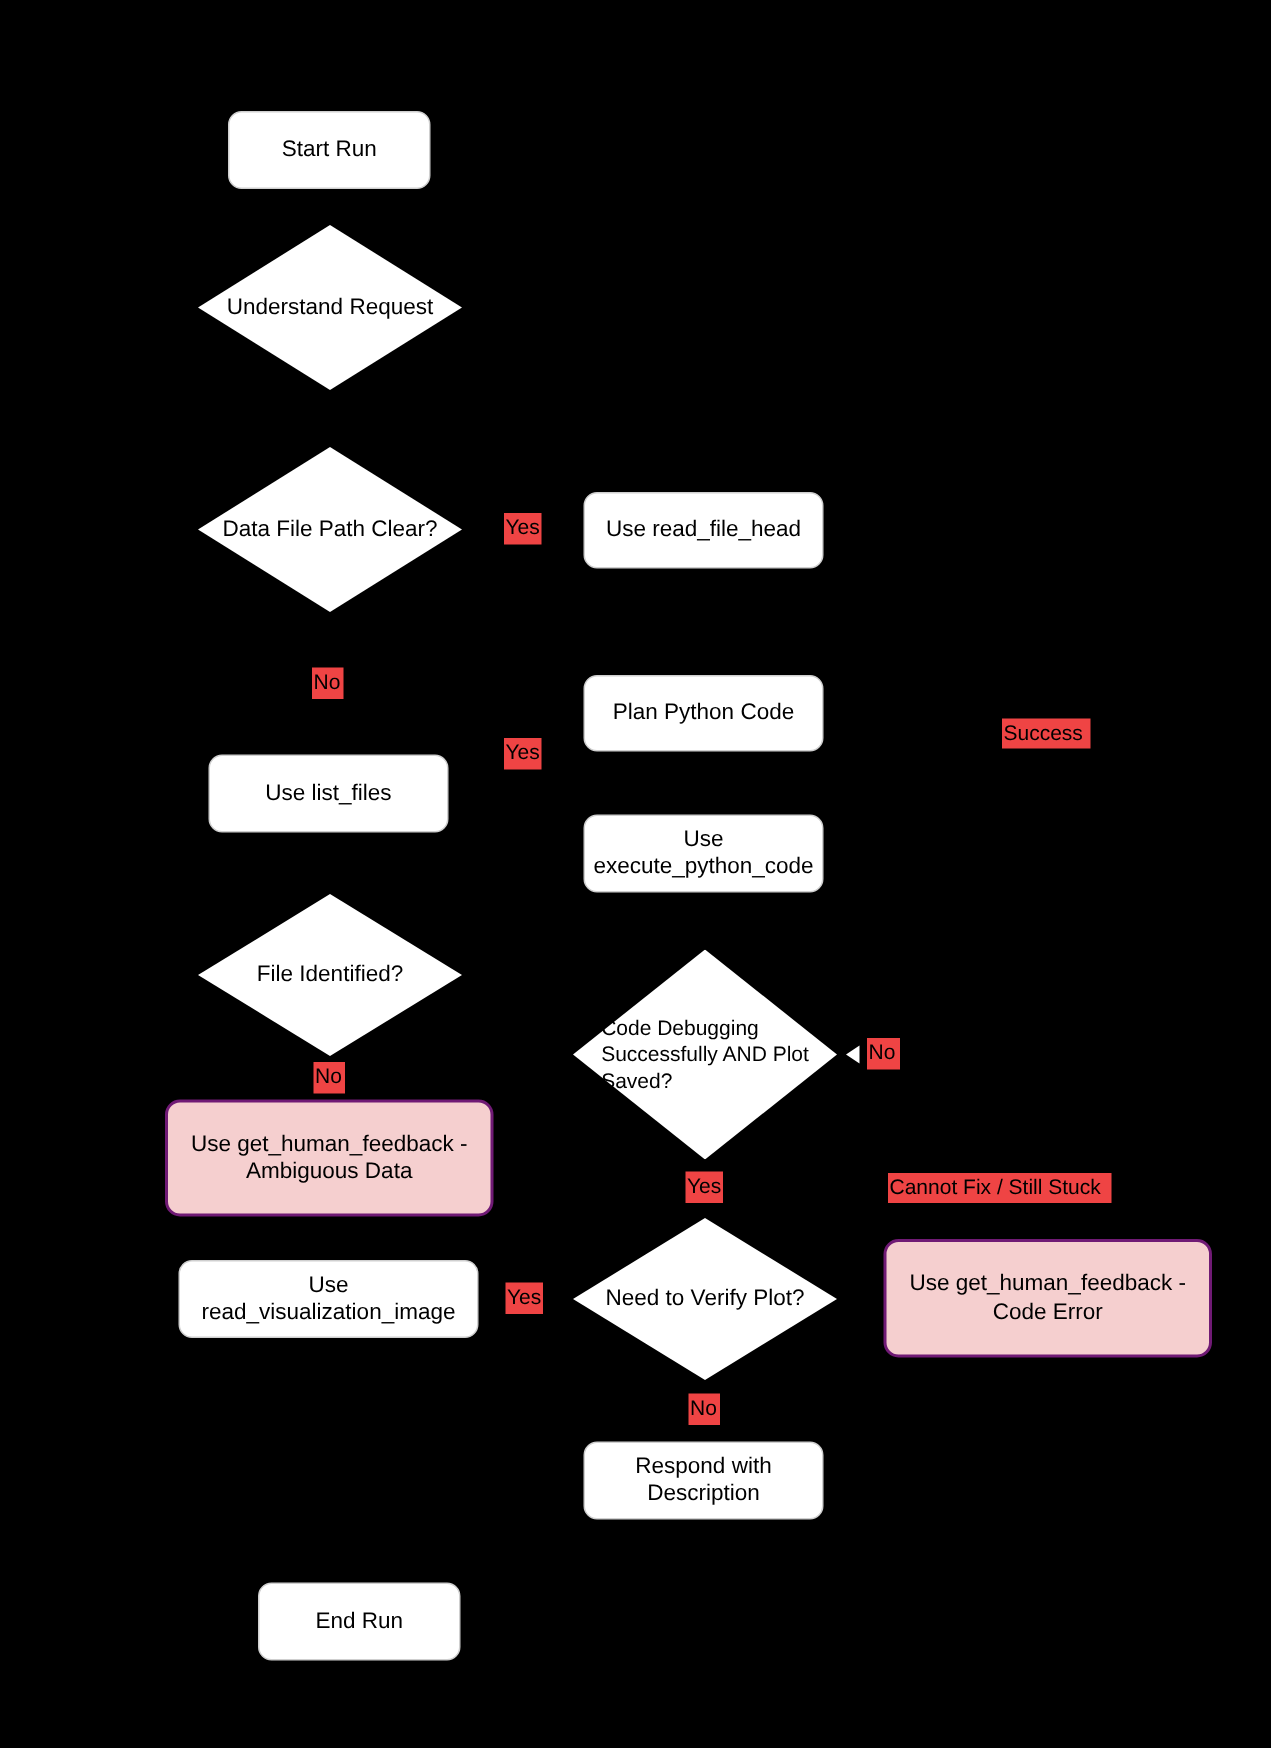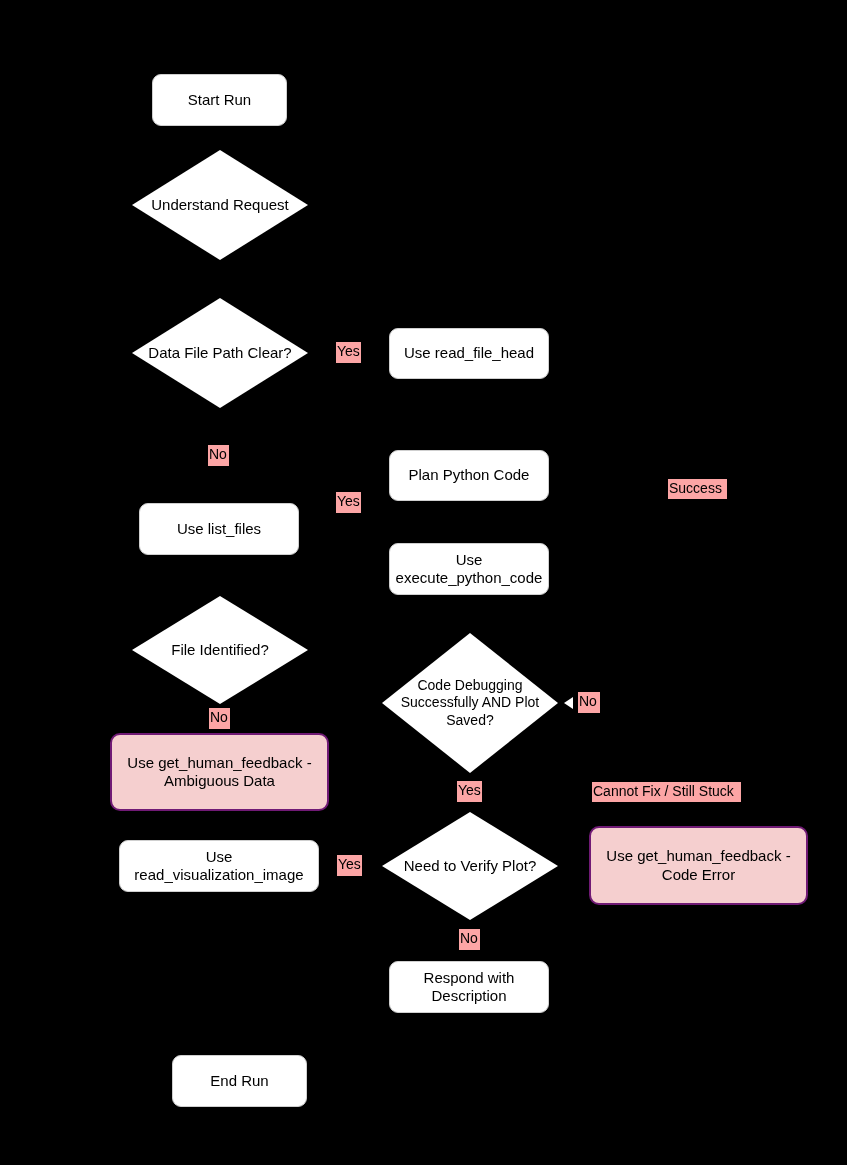--- a/index.html
+++ b/index.html
@@ -54,32 +54,31 @@
     inset: 0;
     background: #ffffff;
     clip-path: polygon(50% 0%, 100% 50%, 50% 100%, 0% 50%);
   }
   .diamond-label {
     position: absolute;
     inset: 0;
     display: flex;
     align-items: center;
     justify-content: center;
-    text-align: center;
     color: #000000;
     font-size: 15px;
     line-height: 1.22;
     white-space: pre-line;
     z-index: 2;
   }
 
   
   .edge-label {
     position: absolute;
-    background: #fca5a5;
+    background: #ef4444;
     color: #000000;
     font-size: 14px;
     line-height: 1.0;
     padding: 2px 1px 3px 1px;
     white-space: nowrap;
     box-sizing: border-box;
     overflow: hidden;
     z-index: 5;
   }
 

